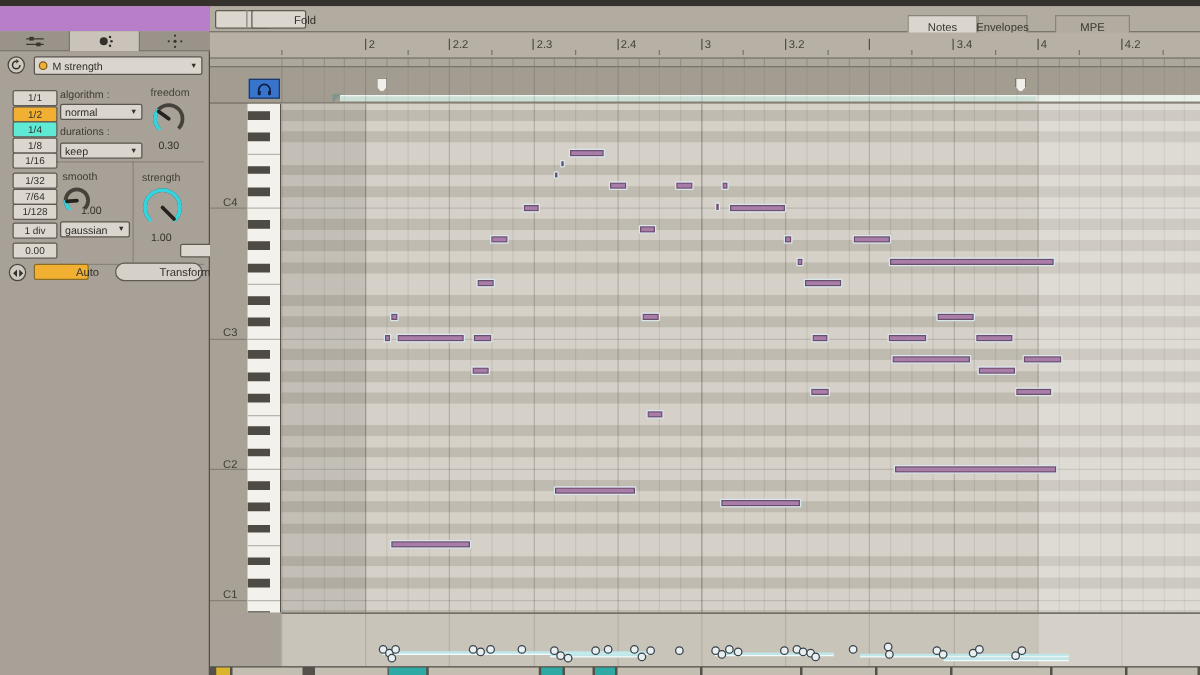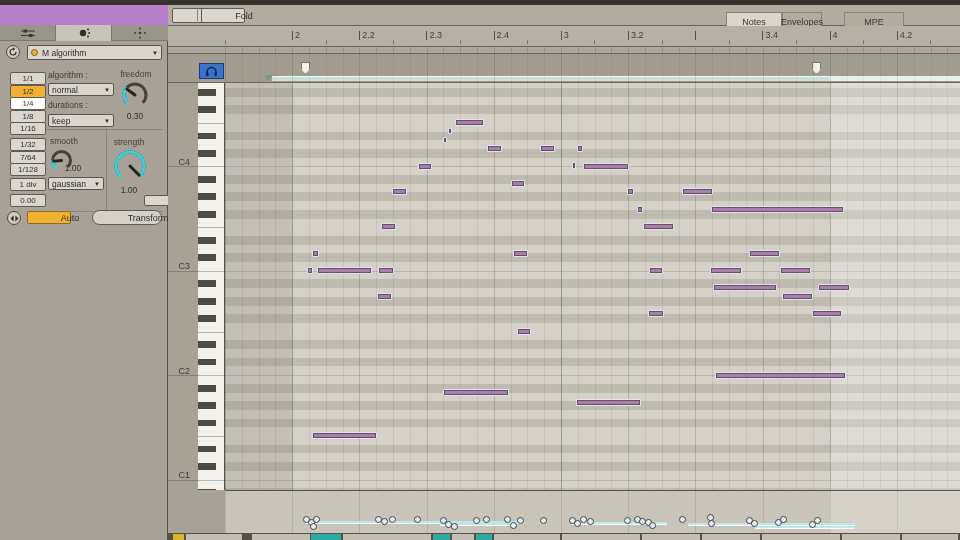--- a/index.html
+++ b/index.html
@@ -71,28 +71,28 @@
     </div>
 
     <div class="circlebtn" style="left:6px;top:40px;">
       <svg width="10" height="10" viewBox="0 0 10 10">
         <path d="M8 5 A3 3 0 1 1 5 2" fill="none" stroke="#33302b" stroke-width="1.2"></path>
         <path d="M5 0.2 L7.2 2 L5 3.8 Z" fill="#33302b"></path>
       </svg>
     </div>
     <div class="dd" style="left:27px;top:40px;width:135px;height:15px;">
       <span style="width:7px;height:7px;border-radius:50%;background:#f2b032;border:1px solid #7a5c1c;box-sizing:border-box;margin-right:4px;"></span>
-      <span>M algorithm</span>
+      <span>M strength</span>
       <span class="arrow">▼</span>
     </div>
 
     <div id="gridbtns">
         <div style="position: absolute; left: 10px; top: 67px; width: 34px; height: 11px; border: 1px solid rgb(95, 91, 84); border-radius: 2px; font-size: 8px; display: flex; align-items: center; justify-content: center; color: rgb(51, 48, 43); background: rgb(219, 215, 207);">1/1</div>
         <div style="position: absolute; left: 10px; top: 79.5px; width: 34px; height: 11px; border: 1px solid rgb(95, 91, 84); border-radius: 2px; font-size: 8px; display: flex; align-items: center; justify-content: center; color: rgb(51, 48, 43); background: rgb(242, 176, 50);">1/2</div>
-        <div style="position: absolute; left: 10px; top: 92px; width: 34px; height: 11px; border: 1px solid rgb(95, 91, 84); border-radius: 2px; font-size: 8px; display: flex; align-items: center; justify-content: center; color: rgb(51, 48, 43); background: #ffffff;">1/4</div>
+        <div style="position: absolute; left: 10px; top: 92px; width: 34px; height: 11px; border: 1px solid rgb(95, 91, 84); border-radius: 2px; font-size: 8px; display: flex; align-items: center; justify-content: center; color: rgb(51, 48, 43); background: #5eead4;">1/4</div>
         <div style="position: absolute; left: 10px; top: 104.5px; width: 34px; height: 11px; border: 1px solid rgb(95, 91, 84); border-radius: 2px; font-size: 8px; display: flex; align-items: center; justify-content: center; color: rgb(51, 48, 43); background: rgb(219, 215, 207);">1/8</div>
         <div style="position: absolute; left: 10px; top: 117px; width: 34px; height: 11px; border: 1px solid rgb(95, 91, 84); border-radius: 2px; font-size: 8px; display: flex; align-items: center; justify-content: center; color: rgb(51, 48, 43); background: rgb(219, 215, 207);">1/16</div>
         <div style="position: absolute; left: 10px; top: 133px; width: 34px; height: 11px; border: 1px solid rgb(95, 91, 84); border-radius: 2px; font-size: 8px; display: flex; align-items: center; justify-content: center; color: rgb(51, 48, 43); background: rgb(219, 215, 207);">1/32</div>
         <div style="position: absolute; left: 10px; top: 145.5px; width: 34px; height: 11px; border: 1px solid rgb(95, 91, 84); border-radius: 2px; font-size: 8px; display: flex; align-items: center; justify-content: center; color: rgb(51, 48, 43); background: rgb(219, 215, 207);">7/64</div>
         <div style="position: absolute; left: 10px; top: 158px; width: 34px; height: 11px; border: 1px solid rgb(95, 91, 84); border-radius: 2px; font-size: 8px; display: flex; align-items: center; justify-content: center; color: rgb(51, 48, 43); background: rgb(219, 215, 207);">1/128</div>
         <div style="position: absolute; left: 10px; top: 173px; width: 34px; height: 11px; border: 1px solid rgb(95, 91, 84); border-radius: 2px; font-size: 8px; display: flex; align-items: center; justify-content: center; color: rgb(51, 48, 43); background: rgb(219, 215, 207);">1 div</div>
         <div style="position: absolute; left: 10px; top: 189px; width: 34px; height: 11px; border: 1px solid rgb(95, 91, 84); border-radius: 2px; font-size: 8px; display: flex; align-items: center; justify-content: center; color: rgb(51, 48, 43); background: rgb(219, 215, 207);">0.00</div>
       </div>
 
     <div class="abs txt" style="left:48px;top:66px;">algorithm :</div>

